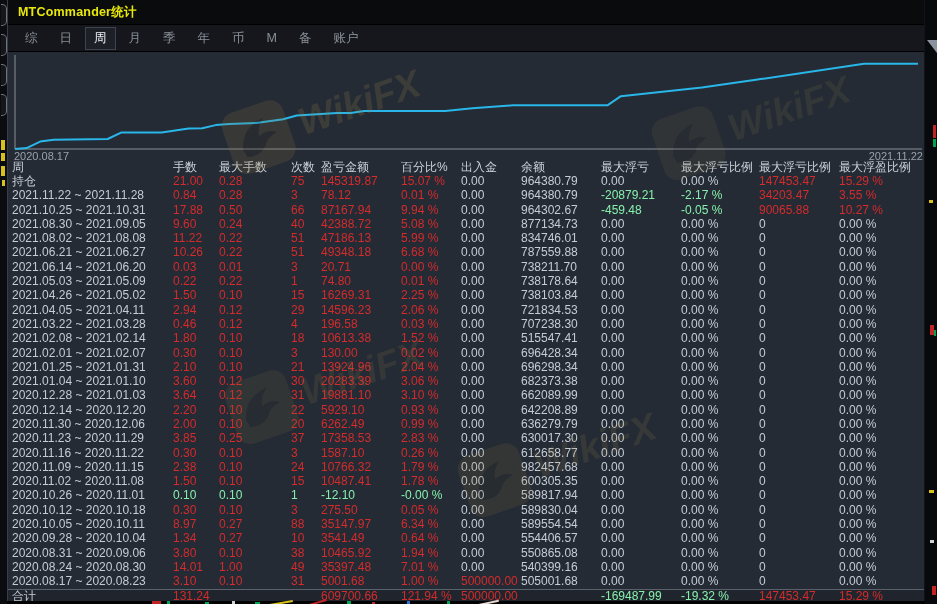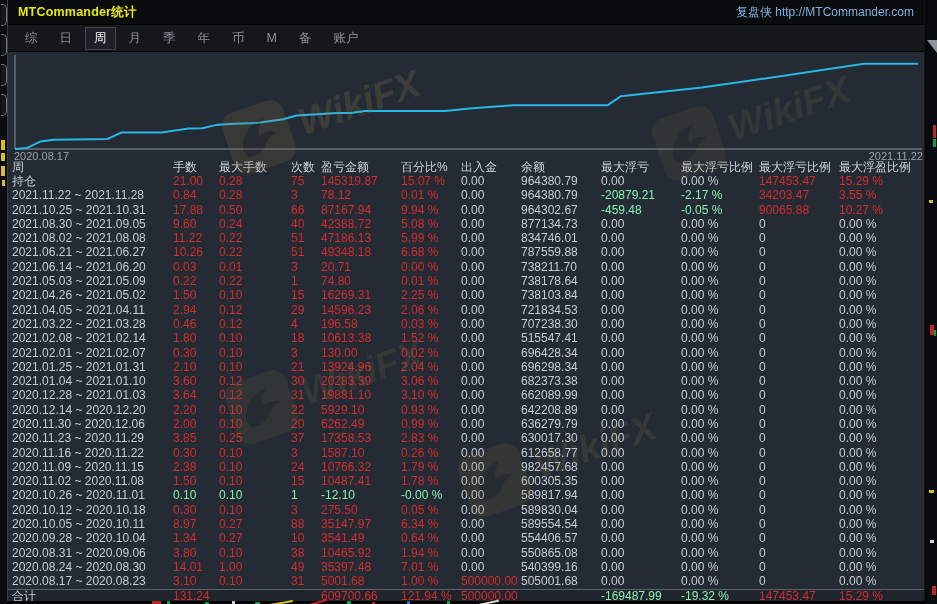--- a/index.html
+++ b/index.html
@@ -58,24 +58,20 @@
     <div class="ydash" style="left:1px;top:140px;width:4px;height:10px"></div>
     <div class="ydash" style="left:1px;top:153px;width:4px;height:8px"></div>
     <div class="ydash" style="left:1px;top:166px;width:4px;height:10px"></div>
     <div class="ydash" style="left:2px;top:180px;width:3px;height:6px"></div>
   </div>
 
   <div class="win">
 
     <div class="titlebar">
       <span class="title">MTCommander统计</span>
-      <span class="brand">
-        <span>复盘侠</span>
-        <span>http://MTCommander.com</span>
-      </span>
     </div>
 
     <div class="menubar" id="menubar">
         <div class="menu-item">综</div>
         <div class="menu-item">日</div>
         <div class="menu-item active">周</div>
         <div class="menu-item">月</div>
         <div class="menu-item">季</div>
         <div class="menu-item">年</div>
         <div class="menu-item">币</div>

